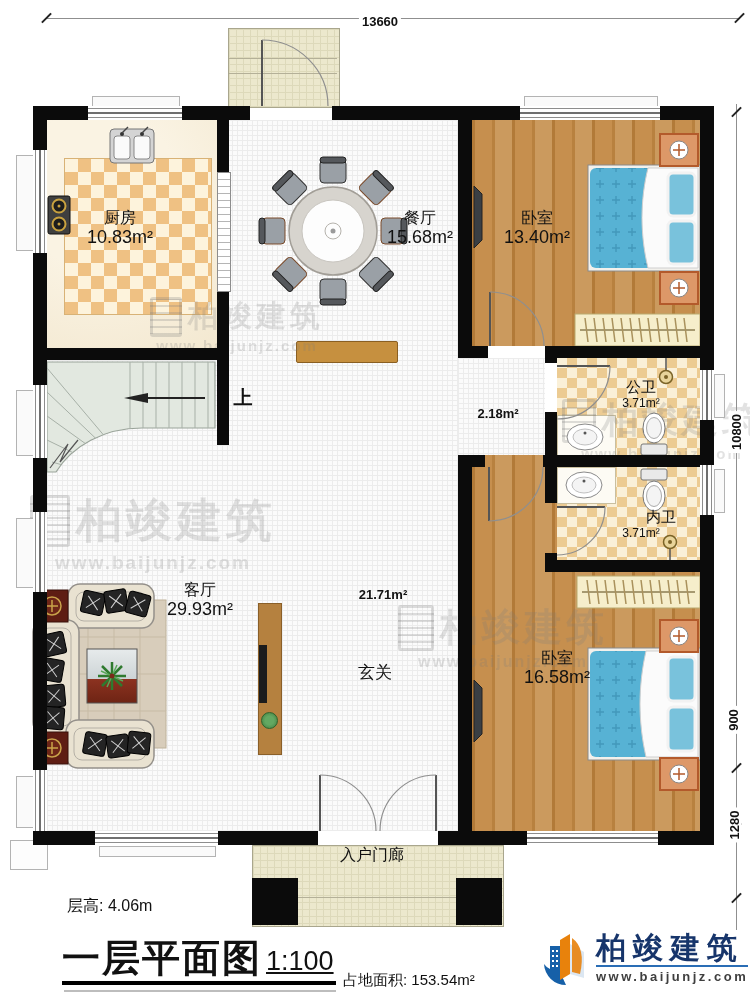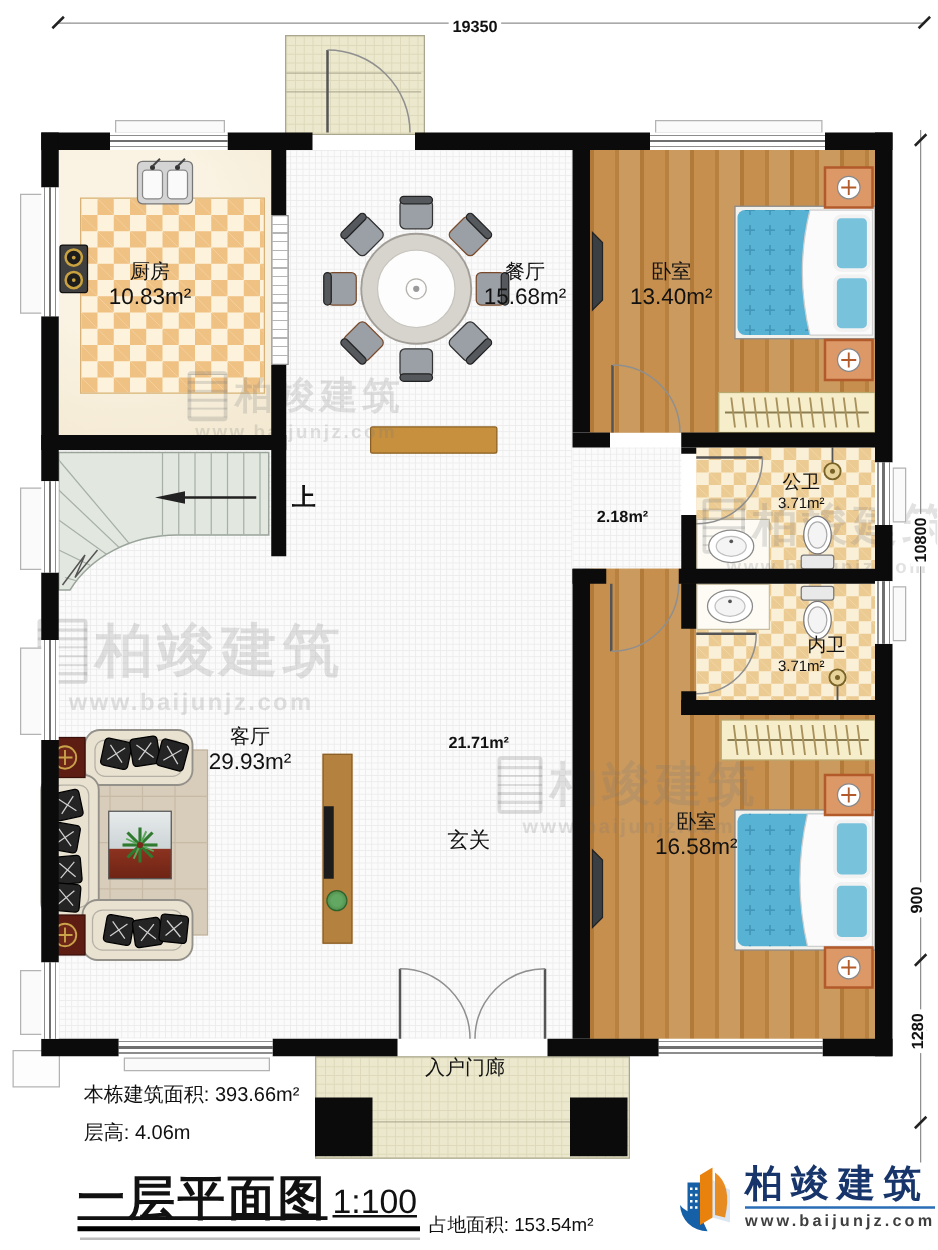--- a/index.html
+++ b/index.html
@@ -49,21 +49,21 @@
   .wm-url{font-weight:bold;letter-spacing:2px;text-align:center;}
   .wm-icon{display:inline-block;border:3px solid rgba(125,125,125,0.25);border-radius:3px;
     background:repeating-linear-gradient(180deg,transparent 0 5px,rgba(125,125,125,0.25) 5px 7px);}
   
   .dimline{background:#8f8f8f;z-index:45;}
   .tick{width:13px;height:2px;background:#222;transform:rotate(-45deg);z-index:46;}
   .dimtext{font-size:13px;font-weight:bold;background:#fff;padding:0 3px;z-index:46;white-space:nowrap;}
   .dimtext.vert{transform:translate(-50%,-50%) rotate(-90deg);}
   
   .ftext{font-size:16px;white-space:nowrap;z-index:50;}
-  .ftitle{font-size:38px;font-weight:bold;letter-spacing:2px;z-index:50;white-space:nowrap;text-decoration:underline;}
+  .ftitle{font-size:38px;font-weight:bold;letter-spacing:2px;z-index:50;white-space:nowrap;}
   .fscale{font-size:27px;z-index:50;text-decoration:underline;}
   .fsmall{font-size:15px;white-space:nowrap;z-index:50;}
   .uline1{height:4px;background:#000;z-index:50;}
   .uline2{height:2px;background:#bdbdbd;z-index:50;}
   .logo-name{font-size:30px;font-weight:bold;color:#17356b;letter-spacing:7px;line-height:1;}
   .logo-url{font-size:13px;font-weight:bold;color:#3f3f3f;letter-spacing:2.5px;border-top:2px solid #2a6db5;padding-top:2px;margin-top:2px;}
   svg{position:absolute;left:0;top:0;z-index:20;pointer-events:none;}
 </style>
 </head>
 <body>
@@ -527,33 +527,30 @@
   </div>
   <div class="abs small-label" style="left:498px;top:413px;">2.18m²</div>
   <div class="abs rlabel" style="left:372px;top:855px;">
     <div class="rname">入户门廊</div>
   </div>
   <div class="abs small-label" style="left:243px;top:398px;font-size:19px;">上</div>
 
   <div class="abs dimline" style="left:46px;top:18px;width:694px;height:1px;"></div>
   <div class="abs tick" style="left:40px;top:17px;"></div>
   <div class="abs tick" style="left:733px;top:17px;"></div>
-  <div class="abs dimtext" style="left:380px;top:21px;transform:translate(-50%,-50%);">19350</div>
+  <div class="abs dimtext" style="left:380px;top:21px;transform:translate(-50%,-50%);">13660</div>
   <div class="abs dimline" style="left:736px;top:104px;width:1px;height:826px;"></div>
   <div class="abs tick" style="left:730px;top:111px;"></div>
   <div class="abs tick" style="left:730px;top:767px;"></div>
   <div class="abs tick" style="left:730px;top:827px;"></div>
   <div class="abs tick" style="left:730px;top:897px;"></div>
   <div class="abs dimtext vert" style="left:736px;top:432px;">10800</div>
   <div class="abs dimtext vert" style="left:733px;top:720px;">900</div>
   <div class="abs dimtext vert" style="left:734px;top:825px;">1280</div>
 
-  <div class="abs ftext" style="left:67px;top:866px;">
-    <span>本栋建筑面积:</span> <span>393.66m²</span>
-  </div>
   <div class="abs ftext" style="left:67px;top:896px;">
     <span>层高:</span> <span>4.06m</span>
   </div>
   <div class="abs ftitle" style="left:62px;top:933px;">一层平面图</div>
   <div class="abs fscale" style="left:266px;top:946px;">1:100</div>
   <div class="abs uline1" style="left:62px;top:981px;width:274px;"></div>
   <div class="abs uline2" style="left:64px;top:990px;width:272px;"></div>
   <div class="abs fsmall" style="left:343px;top:971px;">
     <span>占地面积:</span> <span>153.54m²</span>
   </div>

